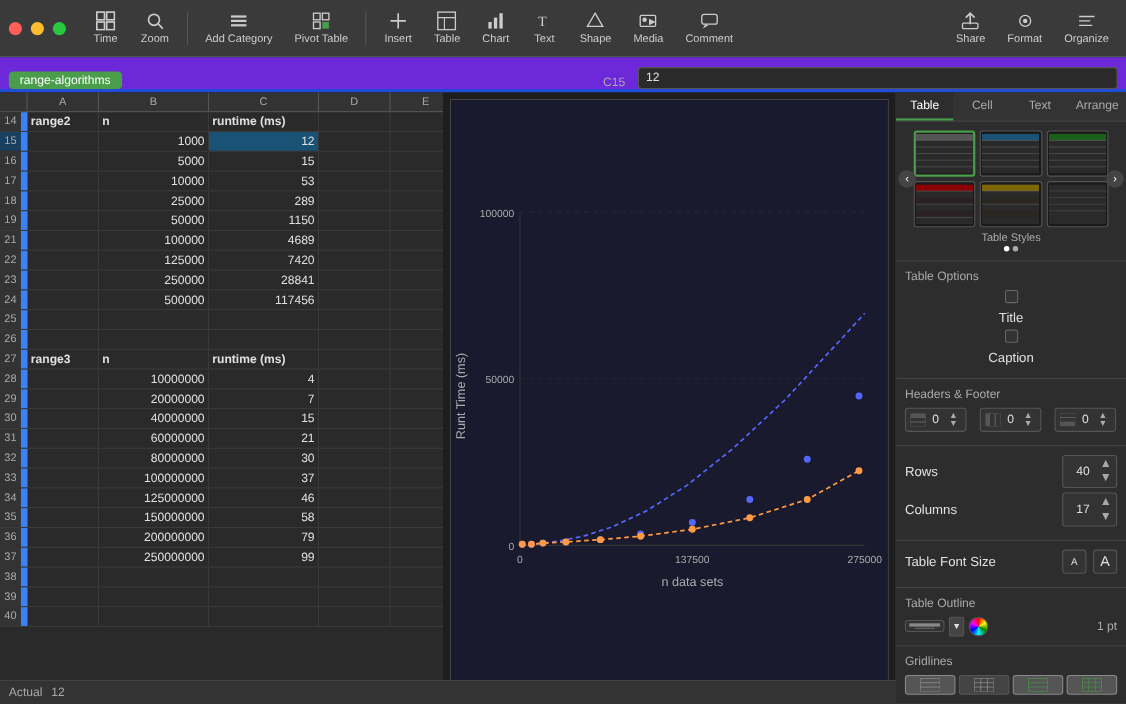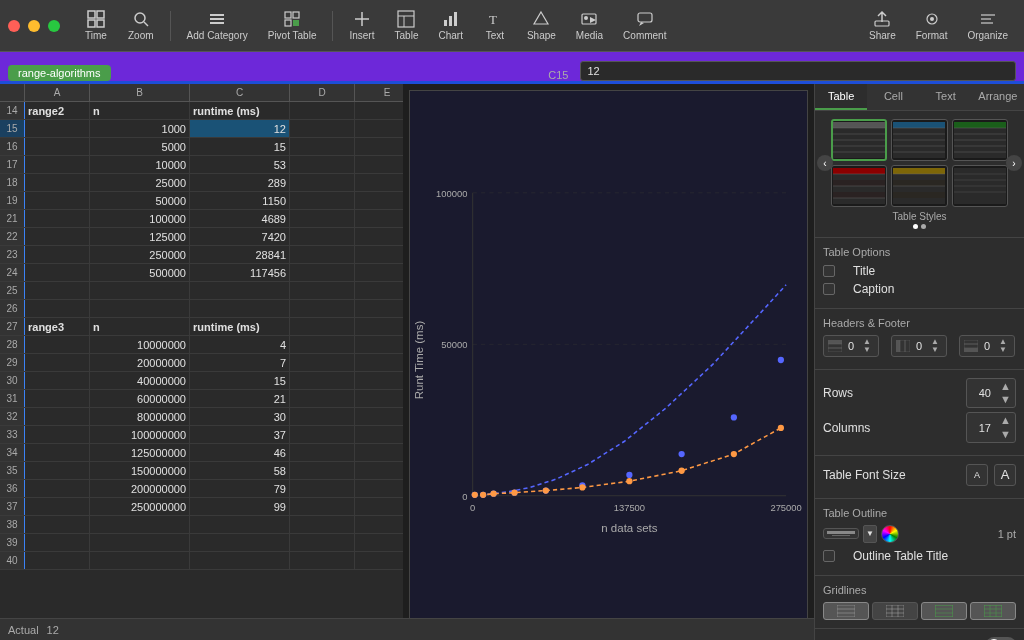--- a/index.html
+++ b/index.html
@@ -24,21 +24,21 @@
 
     
     .main { display: flex; height: calc(640px - 52px - 32px); }
 
     
     .spreadsheet { flex: 1; overflow: hidden; background: #2a2a2a; }
     .col-headers { display: flex; background: #333; border-bottom: 1px solid #555; height: 18px; }
     .col-header { border-right: 1px solid #555; display: flex; align-items: center; justify-content: center; font-size: 10px; color: #aaa; flex-shrink: 0; }
     .row-num-col { width: 25px; background: #333; border-right: 1px solid #555; flex-shrink: 0; }
     .spreadsheet-row { display: flex; height: 18px; border-bottom: 1px solid #3a3a3a; }
-    .row-num { width: 25px; background: #333; border-right: 1px solid #3b82f6; display: flex; align-items: center; justify-content: center; font-size: 10px; color: #aaa; flex-shrink: 0; }
+    .row-num { width: 25px; background: #333; border-right: 6px solid #3b82f6; display: flex; align-items: center; justify-content: center; font-size: 10px; color: #aaa; flex-shrink: 0; }
     .cell { border-right: 1px solid #3a3a3a; display: flex; align-items: center; padding: 0 3px; font-size: 11px; color: #e0e0e0; flex-shrink: 0; overflow: hidden; }
     .cell.selected { background: #1a5276; }
     .cell.right { justify-content: flex-end; }
     .cell.bold { font-weight: bold; }
 
     
     .chart-container { background: #1a1a2e; border: 1px solid #444; margin: 2px; position: relative; }
 
     
     .right-panel { width: 210px; background: #2d2d2d; border-left: 1px solid #444; display: flex; flex-direction: column; overflow-y: auto; }
@@ -57,21 +57,21 @@
     .style-nav { position: absolute; top: 50%; transform: translateY(-50%); background: #444; border: none; color: white; cursor: pointer; border-radius: 50%; width: 16px; height: 16px; font-size: 10px; display: flex; align-items: center; justify-content: center; }
     .style-nav.left { left: -6px; }
     .style-nav.right { right: -6px; }
 
     .style-label { text-align: center; font-size: 10px; color: #aaa; margin-top: 4px; }
     .style-dots { display: flex; justify-content: center; gap: 3px; margin-top: 2px; }
     .style-dot { width: 5px; height: 5px; border-radius: 50%; background: #aaa; }
     .style-dot.active { background: white; }
 
     
-    .option-row { display: flex; align-items: center; gap: 18px; margin-bottom: 4px; }
+    .option-row { display: flex; align-items: center; gap: 6px; margin-bottom: 4px; flex-direction: column; }
     .checkbox { width: 12px; height: 12px; border: 1px solid #666; border-radius: 2px; background: #333; flex-shrink: 0; }
 
     
     .hf-row { display: flex; align-items: center; gap: 4px; margin-bottom: 4px; }
     .hf-control { display: flex; align-items: center; background: #333; border: 1px solid #555; border-radius: 3px; padding: 2px 4px; gap: 2px; font-size: 11px; }
     .hf-control span { min-width: 14px; text-align: center; }
     .hf-arrows { display: flex; flex-direction: column; }
     .hf-arrow { font-size: 8px; line-height: 1; cursor: pointer; color: #aaa; }
 
     
@@ -707,24 +707,20 @@
       <div class="panel-section-title">Table Outline</div>
       <div class="outline-row">
         <div style="display:flex;flex-direction:column;align-items:center;gap:1px;background:#333;border:1px solid #555;border-radius:3px;padding:2px 3px;">
           <div style="width:28px;height:3px;background:#888;"></div>
           <div style="width:18px;height:1px;background:#666;"></div>
         </div>
         <div class="outline-arrow">▼</div>
         <div class="outline-color"></div>
         <span class="outline-pt">1 pt</span>
       </div>
-      <div class="option-row" style="margin-top:6px;">
-        <div class="checkbox"></div>
-        <span>Outline Table Title</span>
-      </div>
     </div>
 
     <div class="panel-section">
       <div class="panel-section-title">Gridlines</div>
       <div class="gridlines-row">
         <div class="gl-btn active">
           <svg width="18" height="12" viewBox="0 0 18 12">
               <rect x="0" y="0" width="18" height="12" fill="none" stroke="#aaa" stroke-width="0.5"></rect>
               <line x1="0" y1="4" x2="18" y2="4" stroke="#aaa" stroke-width="0.5"></line>
               <line x1="0" y1="8" x2="18" y2="8" stroke="#aaa" stroke-width="0.5"></line>

